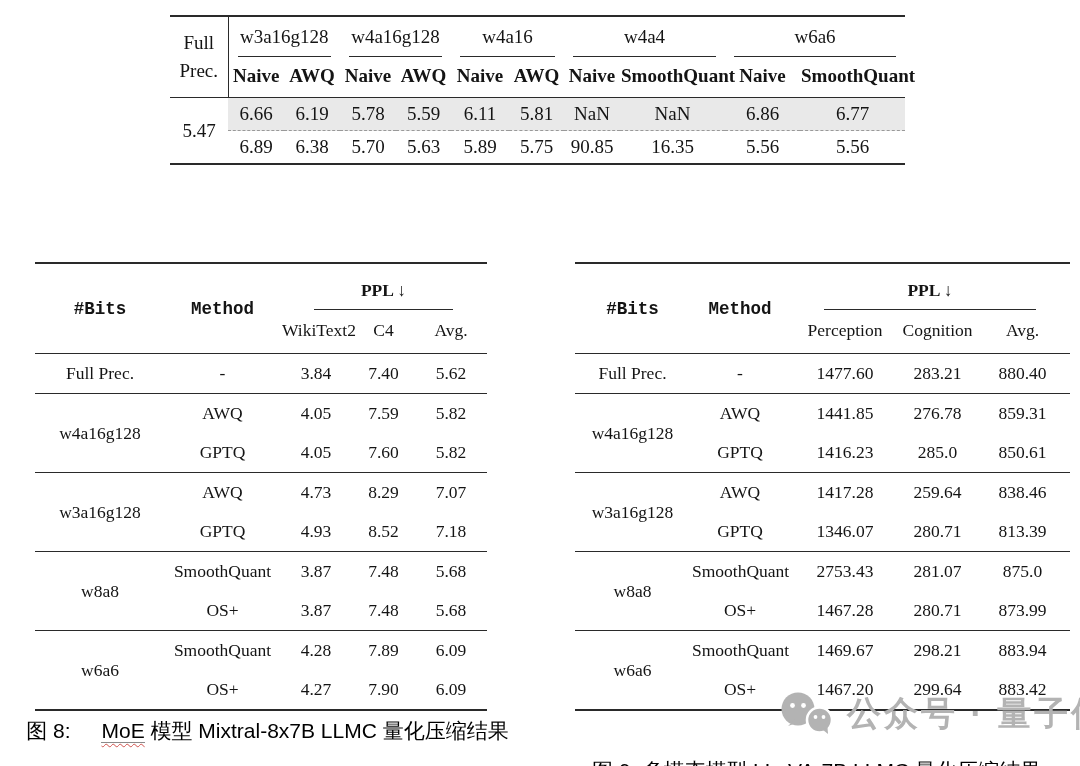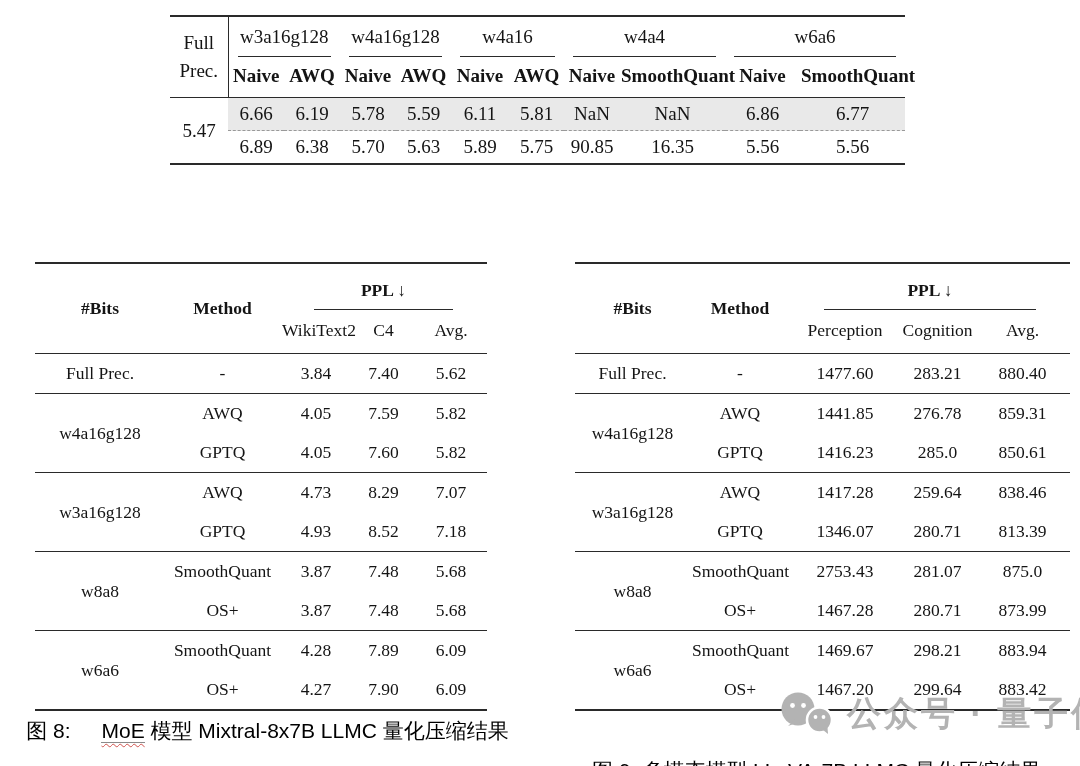--- a/index.html
+++ b/index.html
@@ -33,21 +33,21 @@
   .small { position:absolute; top:262px; }
   .small table {
     font-size:17.5px;
     border-top:2.2px solid var(--rule,#2a2a2a);
     border-bottom:2.2px solid var(--rule,#2a2a2a);
   }
   .fig8 { left:35px; }  .fig8 table { width:452px; }
   .fig9 { left:575px; } .fig9 table { width:495px; }
   .small thead { border-bottom:1.6px solid var(--rule,#2a2a2a); }
   .small tbody { border-top:1.1px solid var(--rule,#2a2a2a); }
-  .small th.bits-h, .small th.meth-h { font-weight:bold; }
+  .small th.bits-h, .small th.meth-h { font-weight:bold;font-family:Liberation Mono, monospace; }
   .small th.ppl-h { font-weight:bold; padding:15px 34px 0; }
   .small .grp-inner { display:block; padding:1px 0 8px; border-bottom:1.2px solid var(--rule,#2a2a2a); }
   .small th.sub { padding:10px 2px 12px; }
   .small td { padding:9px 2px; }
 
   
   .caption {
     position:absolute; z-index:2; color:#000;
     font-family:"Liberation Sans","DejaVu Sans",sans-serif;
     font-size:21px; line-height:1.45; white-space:nowrap;

